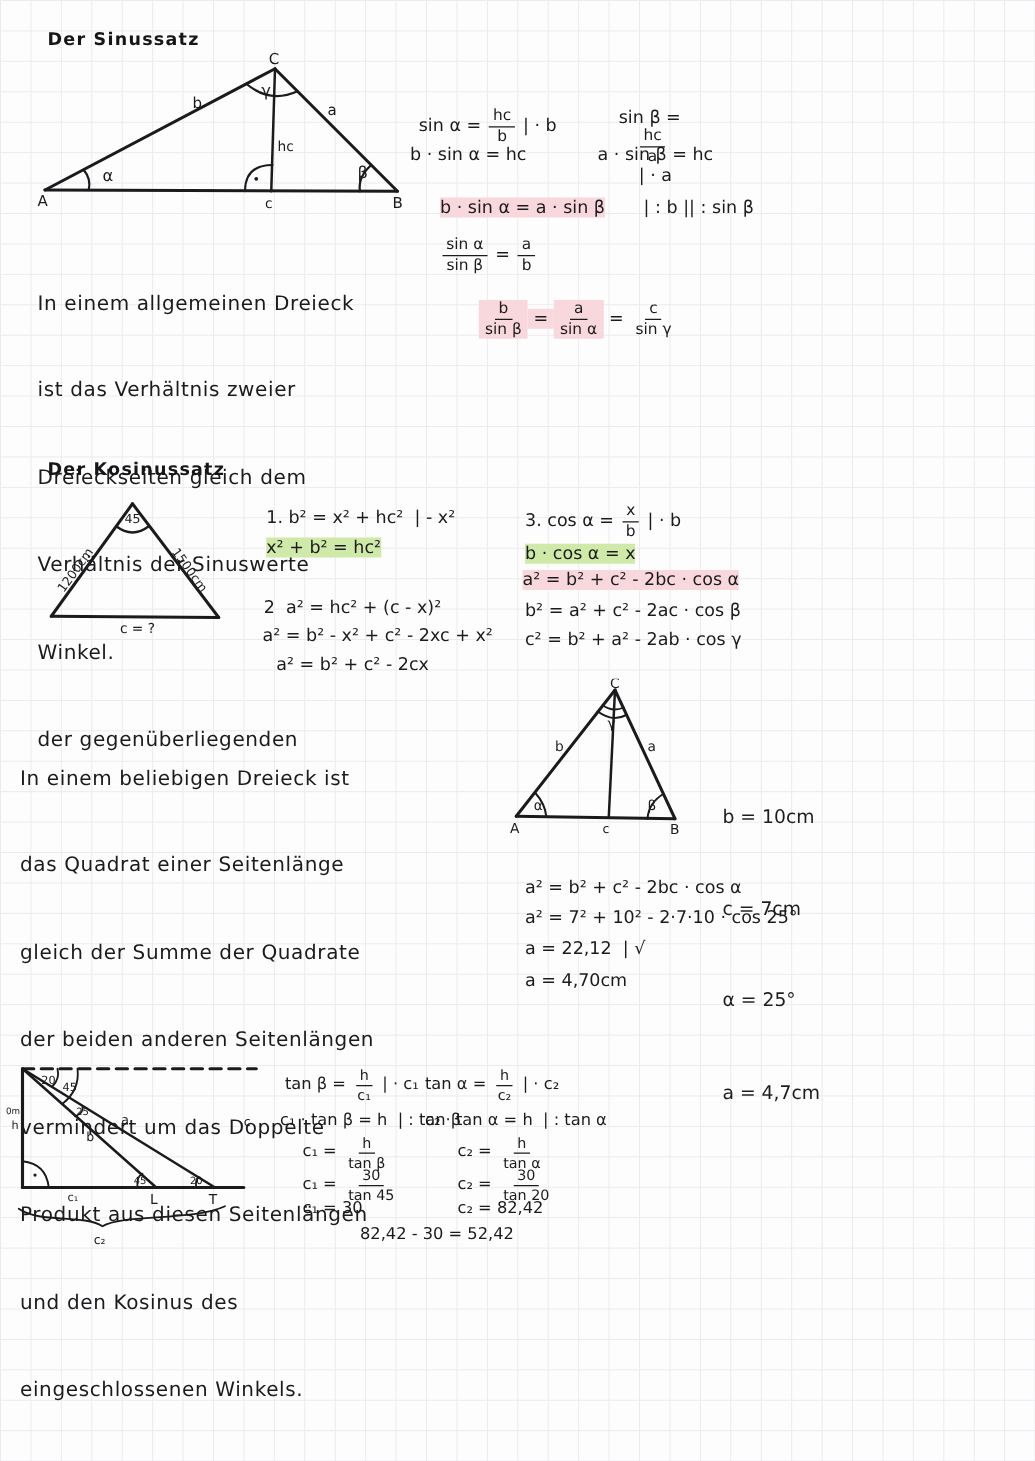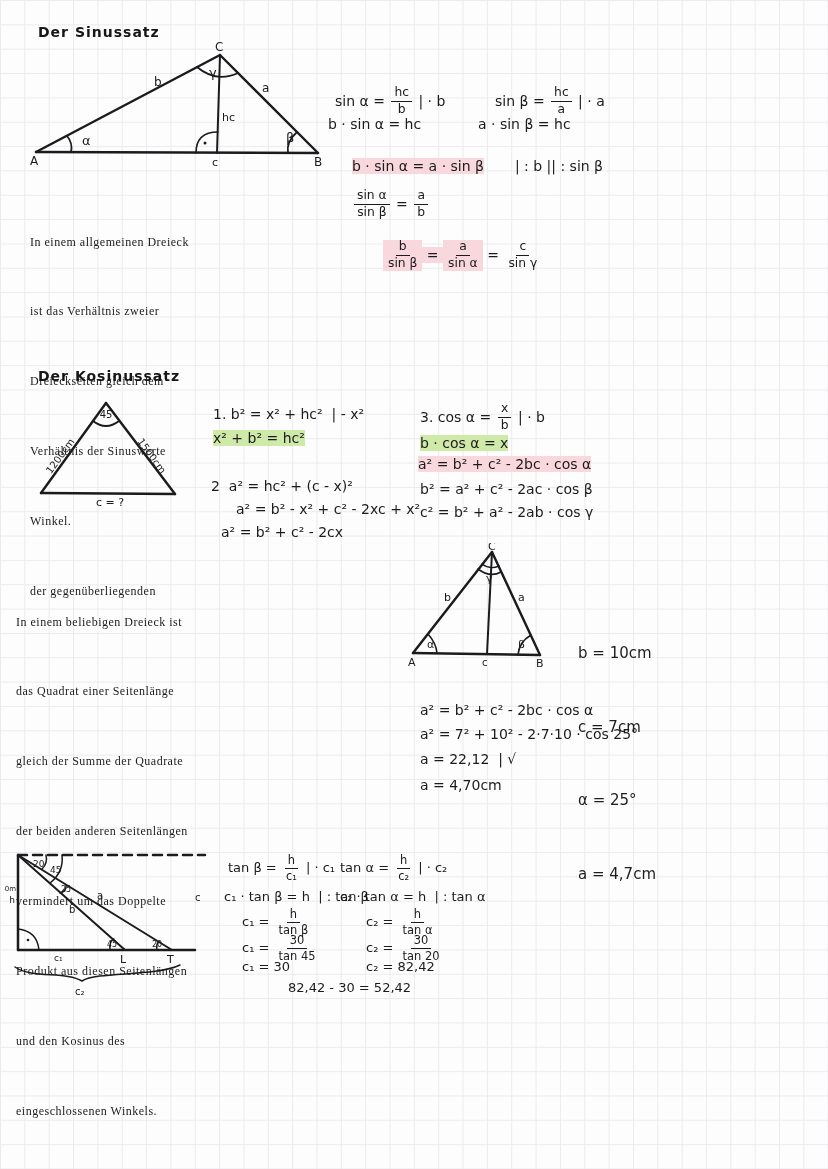--- a/index.html
+++ b/index.html
@@ -15,21 +15,21 @@
   }
   .abs{position:absolute;}
   .title{position:absolute;font-size:14px;font-weight:600;letter-spacing:1px;color:#161618;white-space:pre;}
   .eq{position:absolute;font-size:14px;font-weight:500;color:#1b1b1d;display:flex;align-items:center;white-space:pre;line-height:1.15;}
   .eq.small{font-size:13px;}
   .frac{display:inline-flex;flex-direction:column;align-items:center;font-size:0.88em;line-height:1.12;padding:0 2px;vertical-align:middle;}
   .fnum{display:block;padding:0 3px 1px;border-bottom:1.6px solid #1b1b1d;}
   .fden{display:block;padding:1px 3px 0;}
   .hl-pink{background:#f8d8dd;}
   .hl-green{background:#cfe9a8;}
-  .para{position:absolute;font-size:12px;font-weight:500;letter-spacing:0.5px;line-height:23.3px;color:#1b1b1d;white-space:pre;font-family:Liberation Serif, serif;}
+  .para{position:absolute;font-size:16px;font-weight:500;letter-spacing:0.5px;line-height:23.3px;color:#1b1b1d;white-space:pre;}
   .values{position:absolute;font-size:15px;font-weight:500;line-height:24.5px;white-space:pre;}
   svg text{fill:#1b1b1d;font-family:"DejaVu Sans",sans-serif;font-weight:500;}
   svg line,svg path{stroke:#1b1b1d;fill:none;stroke-linecap:round;stroke-linejoin:round;}
 </style>
 </head>
 <body>
 
 <div class="page">
 
   <div class="title" style="left:38px;top:24px;">Der Sinussatz</div>
@@ -50,21 +50,21 @@
     <text x="188" y="126" font-size="11">c</text>
     <text x="130" y="46" font-size="12">b</text>
     <text x="238" y="52" font-size="12">a</text>
     <text x="198" y="81" font-size="11">hc</text>
     <text x="58" y="105" font-size="13">α</text>
     <text x="262" y="102" font-size="13">β</text>
     <text x="185" y="37" font-size="13">γ</text>
   </svg>
 
   <div class="eq" style="left:335px;top:86px;"><span>sin α = </span><span class="frac"><span class="fnum">hc</span><span class="fden">b</span></span><span> | · b</span></div>
-  <div class="eq" style="left:495px;top:86px;"><span>sin β = </span><span class="frac"><span class="fnum">hc</span><span class="fden">a</span></span><span> | · a</span></div>
+  <div class="eq" style="left:495px;top:86px;flex-direction:column;"><span>sin β = </span><span class="frac"><span class="fnum">hc</span><span class="fden">a</span></span><span> | · a</span></div>
   <div class="eq" style="left:328px;top:116px;"><span>b · sin α = hc</span></div>
   <div class="eq" style="left:478px;top:116px;"><span>a · sin β = hc</span></div>
   <div class="eq" style="left:352px;top:158px;gap:22px;"><span class="hl-pink">b · sin α = a · sin β</span><span>  | : b || : sin β</span></div>
   <div class="eq" style="left:352px;top:189px;"><span class="frac"><span class="fnum">sin α</span><span class="fden">sin β</span></span><span> = </span><span class="frac"><span class="fnum">a</span><span class="fden">b</span></span></div>
   <div class="eq" style="left:383px;top:240px;"><span class="frac hl-pink"><span class="fnum">b</span><span class="fden">sin β</span></span><span class="hl-pink"> = </span><span class="frac hl-pink"><span class="fnum">a</span><span class="fden">sin α</span></span><span> = </span><span class="frac"><span class="fnum">c</span><span class="fden">sin γ</span></span></div>
 
   <div class="para" style="left:30px;top:184px;">
     <div>In einem allgemeinen Dreieck</div>
     <div>ist das Verhältnis zweier</div>
     <div>Dreieckseiten gleich dem</div>
@@ -82,21 +82,21 @@
     <path d="M 67 25 Q 80 35 93 25" stroke-width="1.8"></path>
     <text x="80" y="22" font-size="10" text-anchor="middle">45</text>
     <text transform="translate(37,62) rotate(-54)" font-size="10" text-anchor="middle">1200cm</text>
     <text transform="translate(123,62) rotate(54)" font-size="10" text-anchor="middle">1500cm</text>
     <text x="84" y="110" font-size="11" text-anchor="middle">c = ?</text>
   </svg>
 
   <div class="eq" style="left:213px;top:406px;"><span>1. b² = x² + hc²  | - x²</span></div>
   <div class="eq" style="left:213px;top:430px;"><span class="hl-green">x² + b² = hc²</span></div>
   <div class="eq" style="left:211px;top:478px;justify-content:flex-end;"><span>2  a² = hc² + (c - x)²</span></div>
-  <div class="eq" style="left:236px;top:501px;"><span>a² = b² - x² + c² - 2xc + x²</span></div>
+  <div class="eq" style="left:210px;top:501px;"><span>a² = b² - x² + c² - 2xc + x²</span></div>
   <div class="eq" style="left:221px;top:524px;"><span>a² = b² + c² - 2cx</span></div>
 
   <div class="eq" style="left:420px;top:402px;"><span>3. cos α = </span><span class="frac"><span class="fnum">x</span><span class="fden">b</span></span><span> | · b</span></div>
   <div class="eq" style="left:420px;top:435px;"><span class="hl-green">b · cos α = x</span></div>
   <div class="eq" style="left:418px;top:456px;"><span class="hl-pink">a² = b² + c² - 2bc · cos α</span></div>
   <div class="eq" style="left:420px;top:481px;"><span>b² = a² + c² - 2ac · cos β</span></div>
   <div class="eq" style="left:420px;top:504px;"><span>c² = b² + a² - 2ab · cos γ</span></div>
 
   <div class="para" style="left:16px;top:564px;">
     <div>In einem beliebigen Dreieck ist</div>

